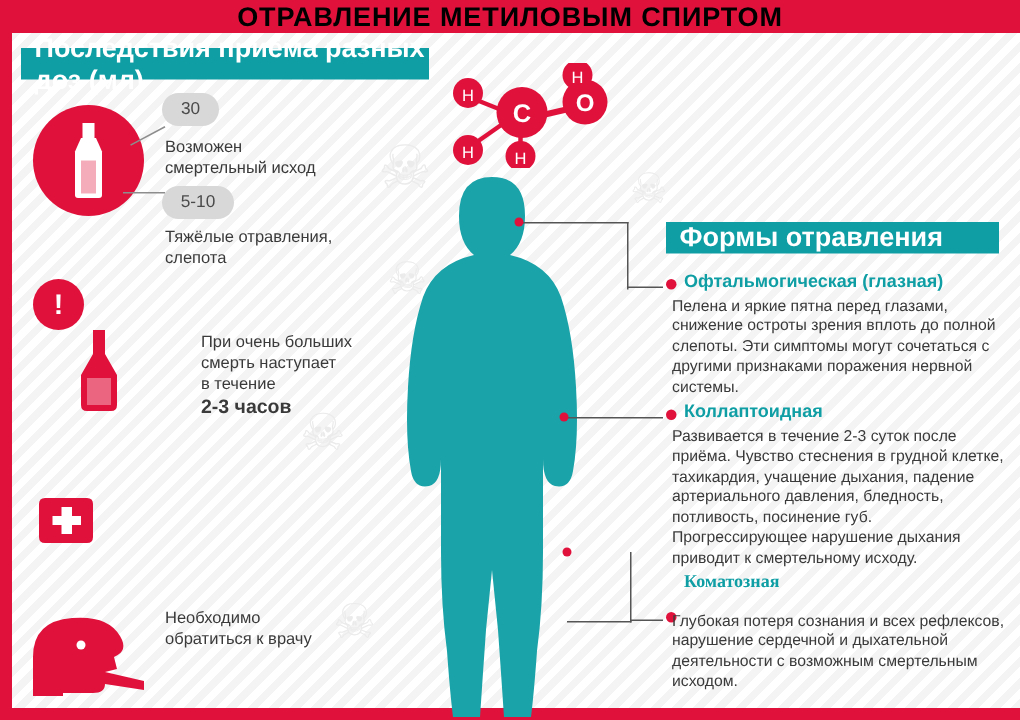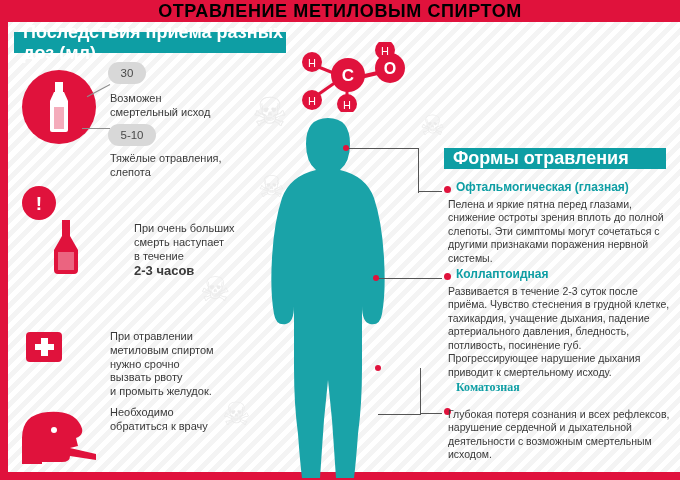--- a/index.html
+++ b/index.html
@@ -229,21 +229,20 @@
     При очень больших<br>смерть наступает<br>в течение<br><b style="font-size:13px;">2-3 часов</b>
   </div>
 
   <div style="position:absolute; left:22px; top:328px; width:40px; height:38px;">
     <svg width="44" height="40" viewBox="0 0 44 40">
       <path d="M4 8 Q4 4 8 4 L36 4 Q40 4 40 8 L40 30 Q40 34 36 34 L8 34 Q4 34 4 30 Z" fill="#e0123c"></path>
       <rect x="19" y="10" width="7" height="18" fill="#ffffff"></rect>
       <rect x="13" y="16" width="19" height="6" fill="#ffffff"></rect>
     </svg>
   </div>
-  <div class="left-text" style="left:110px; top:330px; width:160px;">При отравлении<br>метиловым спиртом<br>нужно срочно<br>вызвать рвоту<br>и промыть желудок.</div>
 
   <div style="position:absolute; left:20px; top:408px; width:74px; height:56px;">
     <svg width="78" height="58" viewBox="0 0 78 58">
       <path d="M2 56 L2 30 Q2 6 28 4 Q52 2 60 16 Q66 26 56 30 L58 38 L50 40 L50 48 Q50 54 42 54 L22 54 L22 56 Z" fill="#e0123c"></path>
       <path d="M50 40 L76 46 L76 52 L50 48 Z" fill="#e0123c"></path>
       <circle cx="34" cy="22" r="3" fill="#ffffff"></circle>
     </svg>
   </div>
   <div class="left-text" style="left:110px; top:406px; width:150px;">Необходимо<br>обратиться к врачу</div>
 

